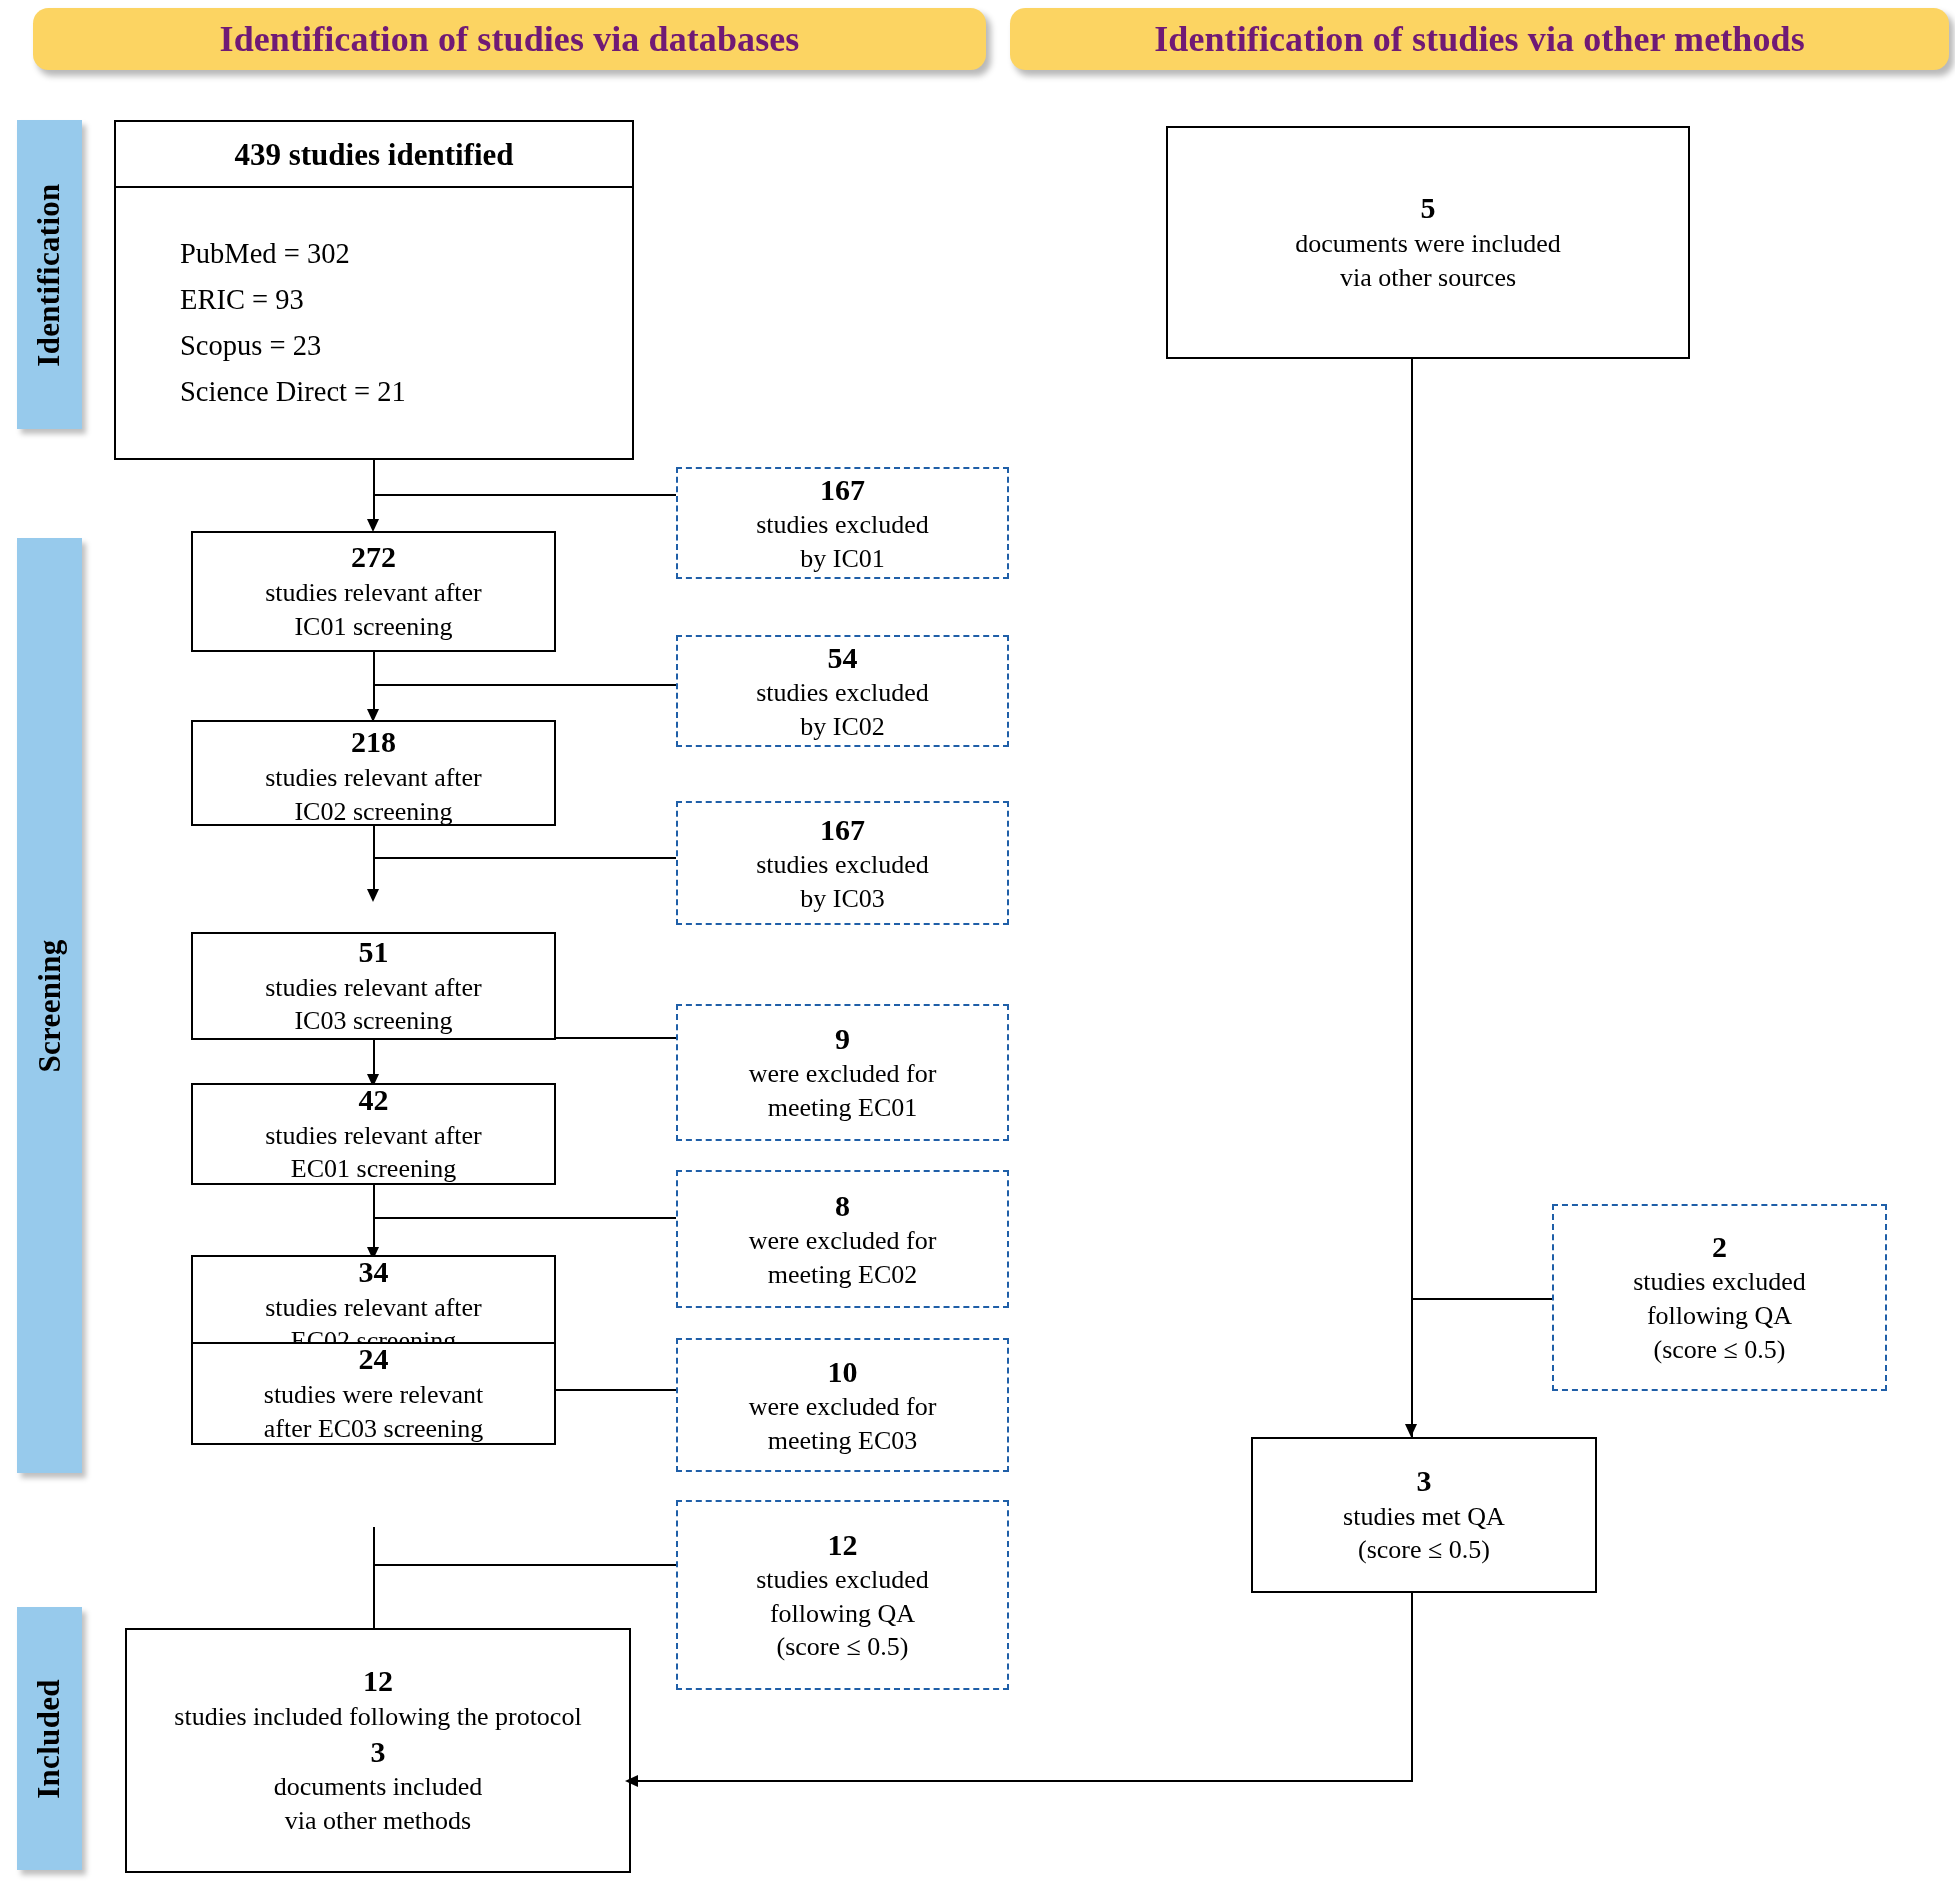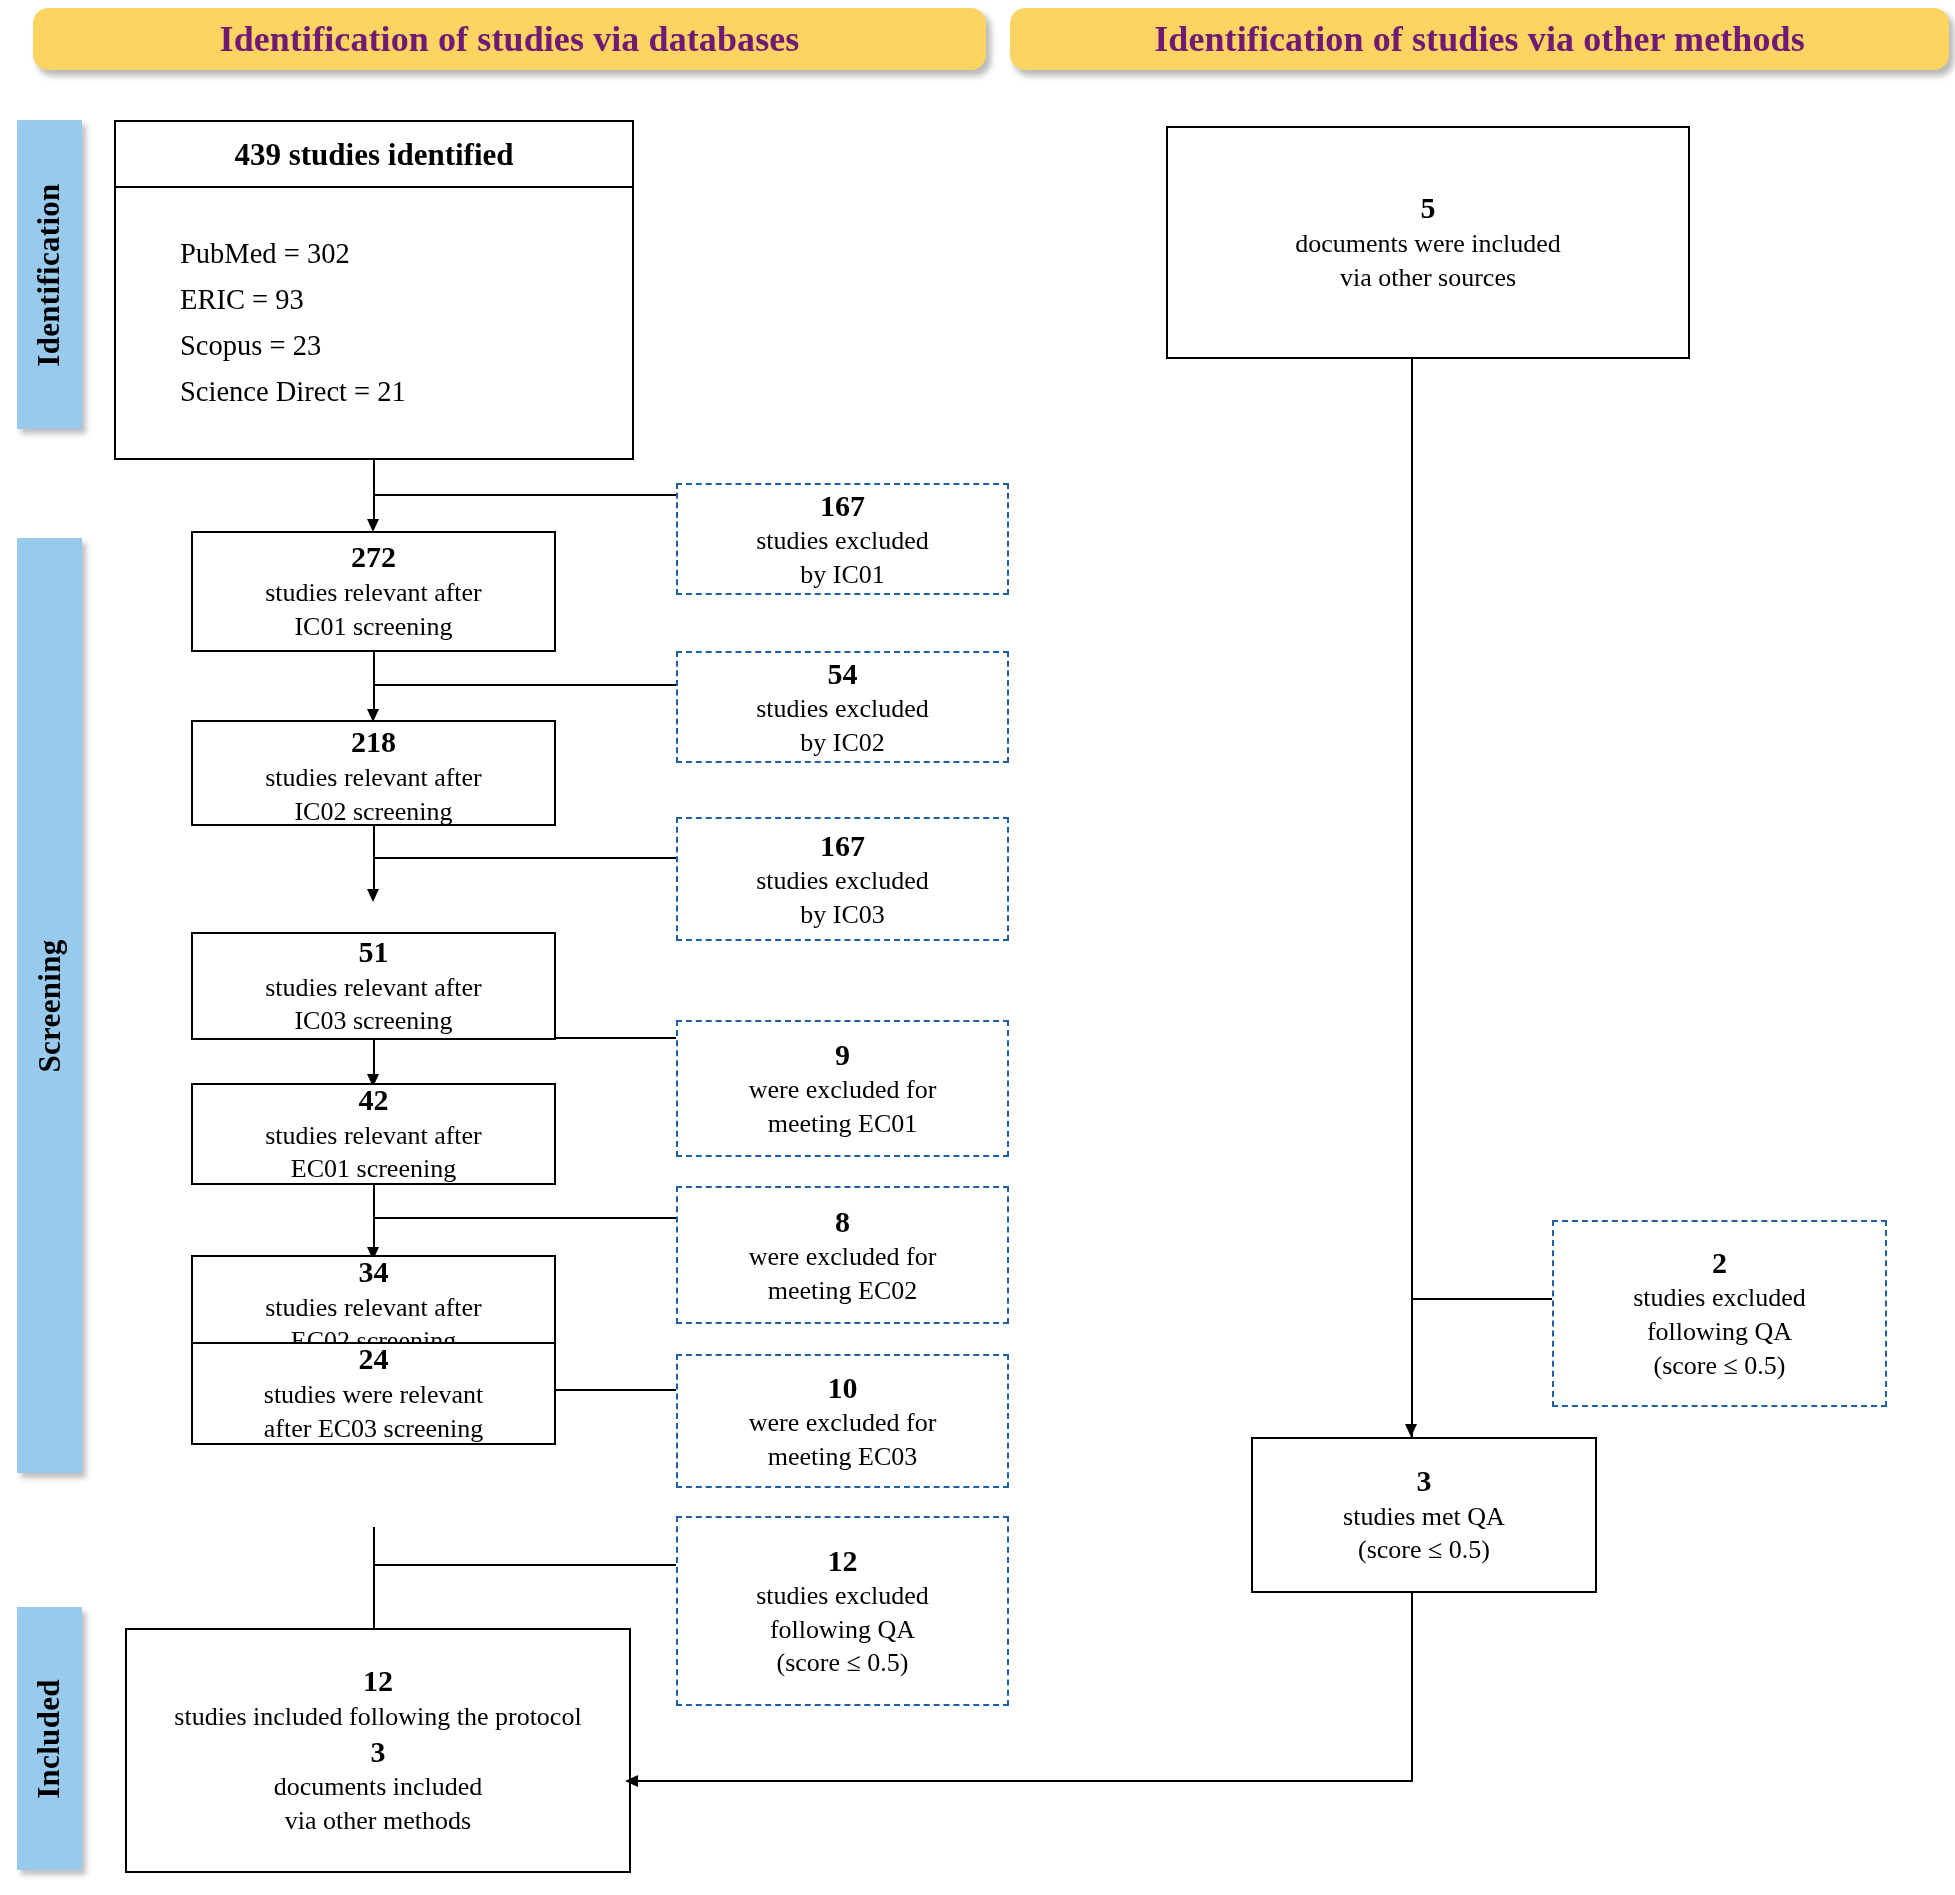--- a/index.html
+++ b/index.html
@@ -106,21 +106,20 @@
     position: absolute;
     background: #ffffff;
     border: 2.4px dashed #1F5FA8;
     display: flex;
     flex-direction: column;
     align-items: center;
     justify-content: center;
     text-align: center;
     color: #000000;
     padding: 2.4px 4.8px;
-    margin-top: 16px;
   }
   .dbox .num {
     font-weight: bold;
     font-size: 30px;
     line-height: 1.24;
   }
   .dbox .lbl {
     font-size: 26px;
     line-height: 1.30;
   }

